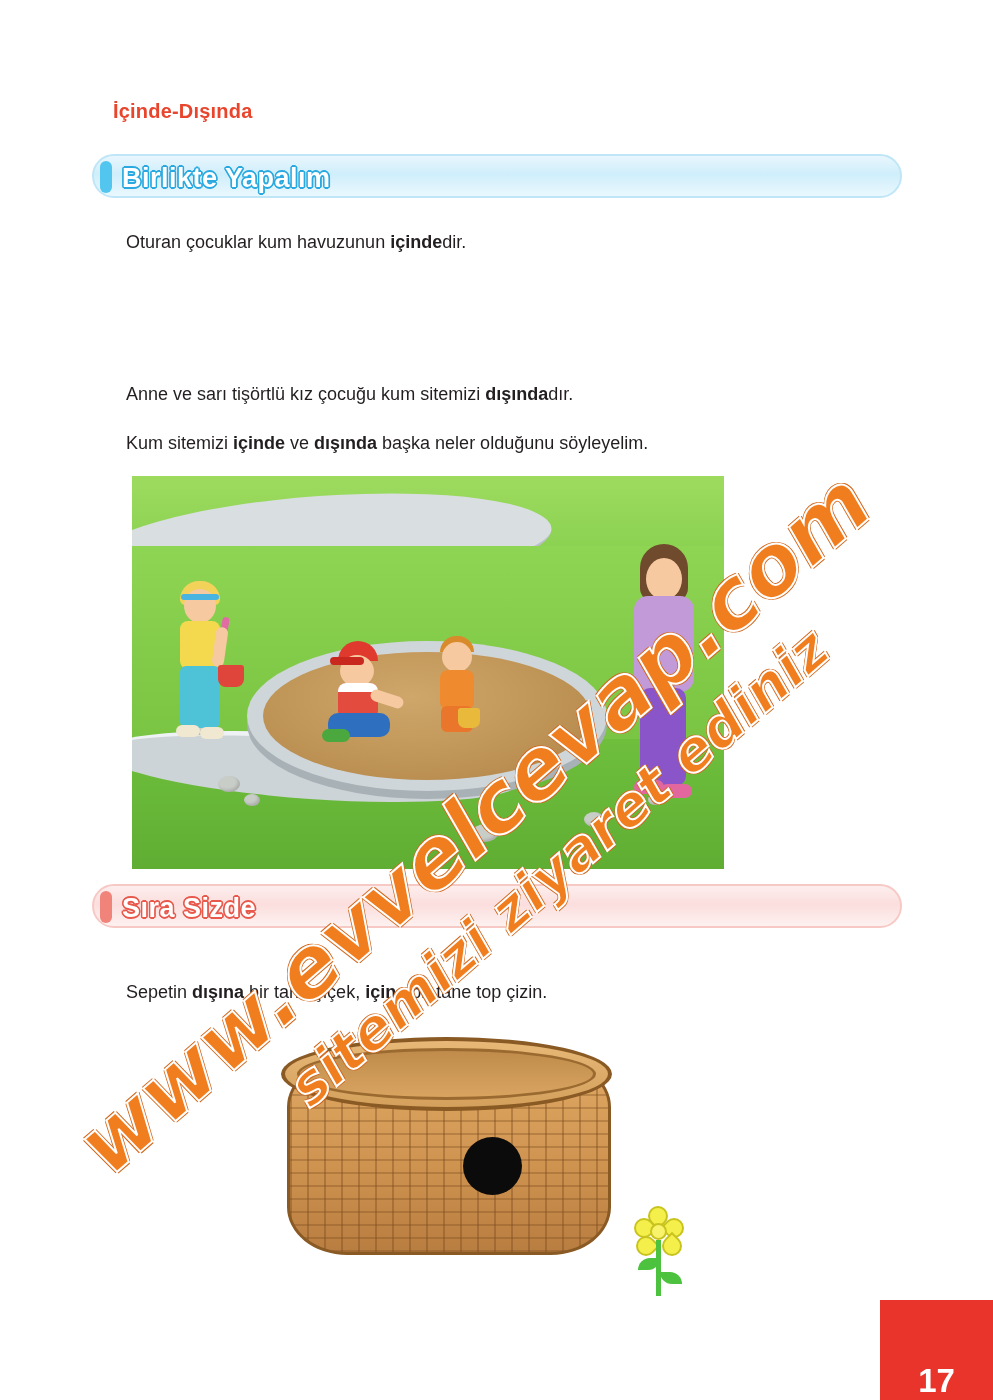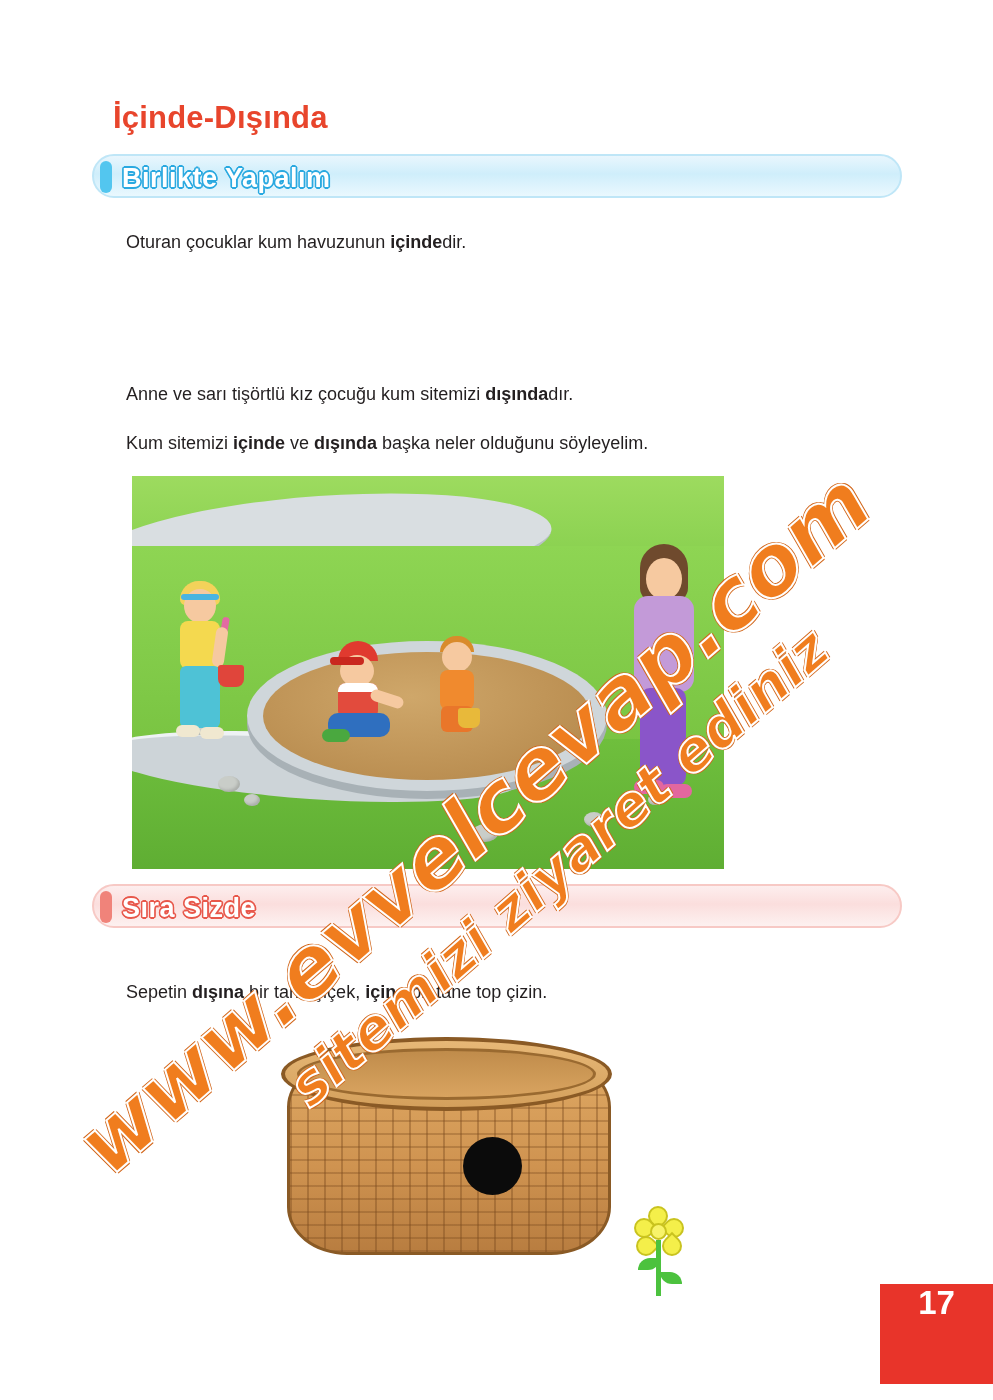--- a/index.html
+++ b/index.html
@@ -20,21 +20,21 @@
     position: absolute;
     inset: 0;
     background: #ffffff;
   }
 
   
   .section-title {
     position: absolute;
     left: 113px;
     top: 100px;
-    font-size: 31px;
+    font-size: 20px;
     font-weight: bold;
     color: #e8452c;
     letter-spacing: 0.2px;
   }
 
   
   .banner {
     position: absolute;
     height: 44px;
     border-radius: 22px;
@@ -285,26 +285,26 @@
   .pe5 { left: 2px;  top: 12px; transform: rotate(-45deg) scaleX(-1); }
   .fcenter { position:absolute; left: 18px; top: 17px; width: 17px; height: 17px; border-radius: 50%; background: #f8f36a; border: 2px solid #c9c31f; box-sizing: border-box; }
   .stem { position:absolute; left: 24px; top: 34px; width: 5px; height: 56px; background: #4cc23e; }
   .leaf-l { position:absolute; left: 6px; top: 52px; width: 22px; height: 12px; border-radius: 12px 0 12px 0; background: #4cc23e; }
   .leaf-r { position:absolute; left: 28px; top: 66px; width: 22px; height: 12px; border-radius: 0 12px 0 12px; background: #4cc23e; }
 
   
   .page-number-box {
     position: absolute;
     right: 0;
-    bottom: 16px;
+    bottom: 0;
     width: 113px;
     height: 100px;
     background: #e8342a;
     display: flex;
-    align-items: flex-start;
+    align-items: flex-end;
     justify-content: center;
   }
   .page-number {
     color: #ffffff;
     font-size: 33px;
     font-weight: bold;
   }
 
   
   .watermark {

